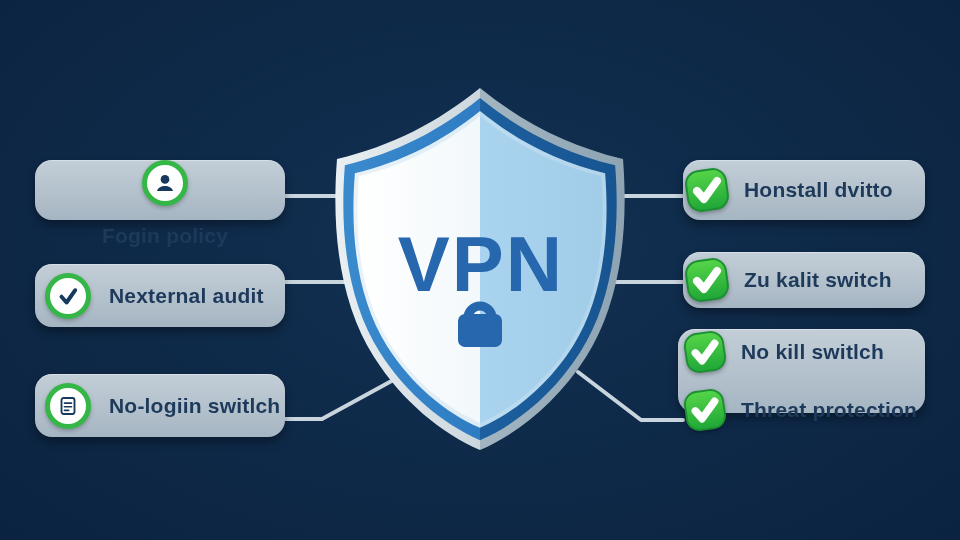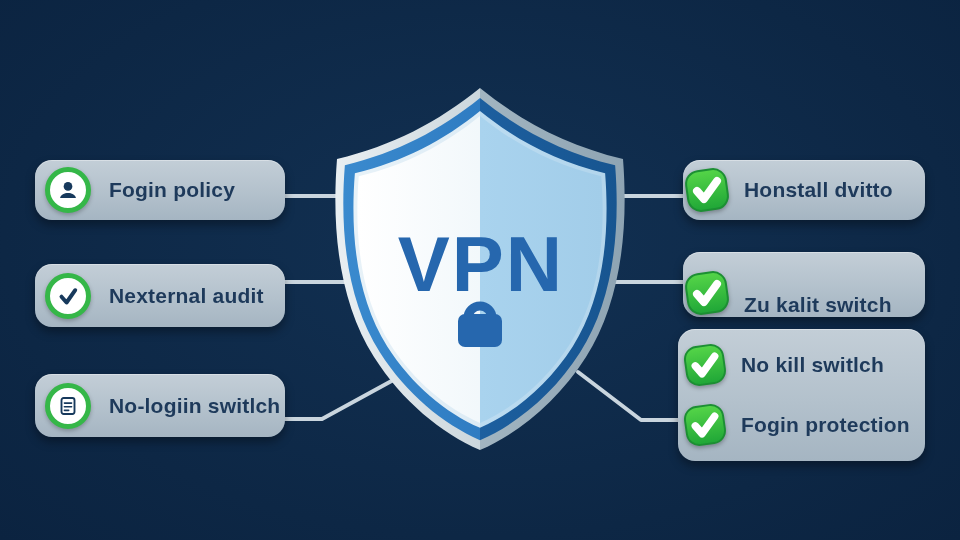--- a/index.html
+++ b/index.html
@@ -13,27 +13,27 @@
   .panel{
     position:absolute;display:flex;align-items:center;
     background:linear-gradient(180deg,#c3ced7 0%,#b3c1cc 55%,#a5b5c2 100%);
     border-radius:17px;
     box-shadow:0 5px 10px rgba(0,0,0,.35), inset 0 1px 0 rgba(255,255,255,.35);
   }
   .panel .label{
     color:#1e3a5b;font-size:21px;font-weight:bold;letter-spacing:.2px;white-space:nowrap;
   }
   .left-panel{left:35px;width:240px;padding-left:10px;gap:18px;}
-  .p1{top:160px;height:60px;}
+  .p1{top:160px;height:60px;flex-direction:column;}
   .p2{top:264px;height:63px;}
   .p3{top:374px;height:63px;}
   .right-panel{left:683px;width:242px;gap:13px;}
   .p4{top:160px;height:60px;}
-  .p5{top:252px;height:65px;align-items:flex-end;}
-  .p6{left:678px;top:329px;width:247px;height:132px;flex-direction:column;align-items:stretch;justify-content:space-evenly;padding-left:0;gap:0;}
+  .p5{top:252px;height:56px;}
+  .p6{left:678px;top:329px;width:247px;height:84px;flex-direction:column;align-items:stretch;justify-content:space-evenly;padding-left:0;gap:12px;}
   .p6 .row{display:flex;align-items:center;gap:13px;padding-left:4px;}
   .ring-icon{
     width:36px;height:36px;border-radius:50%;
     background:#ffffff;border:5px solid #35b748;flex:0 0 auto;
     display:flex;align-items:center;justify-content:center;
     box-shadow:0 2px 4px rgba(0,0,0,.25);
   }
   .badge{flex:0 0 auto;filter:drop-shadow(0 2px 2px rgba(0,0,0,.3));}
 </style>
 </head>
@@ -150,17 +150,17 @@
         <rect x="4" y="4" width="40" height="40" rx="13" fill="url(#greenBadgeGrad)" stroke="#1c8f33" stroke-width="2" transform="rotate(-8 24 24)"></rect>
         <path d="M14 25 L21 33 L34 15" fill="none" stroke="#ffffff" stroke-width="8" stroke-linecap="round" stroke-linejoin="round"></path>
       </svg>
       <span class="label">No kill switlch</span>
     </div>
     <div class="row">
       <svg class="badge" width="46" height="46" viewBox="0 0 48 48">
         <rect x="4" y="4" width="40" height="40" rx="13" fill="url(#greenBadgeGrad)" stroke="#1c8f33" stroke-width="2" transform="rotate(-8 24 24)"></rect>
         <path d="M14 25 L21 33 L34 15" fill="none" stroke="#ffffff" stroke-width="8" stroke-linecap="round" stroke-linejoin="round"></path>
       </svg>
-      <span class="label">Fogin protection</span>
+      <span class="label">Threat protection</span>
     </div>
   </div>
 
 </div>
 
 </body></html>

